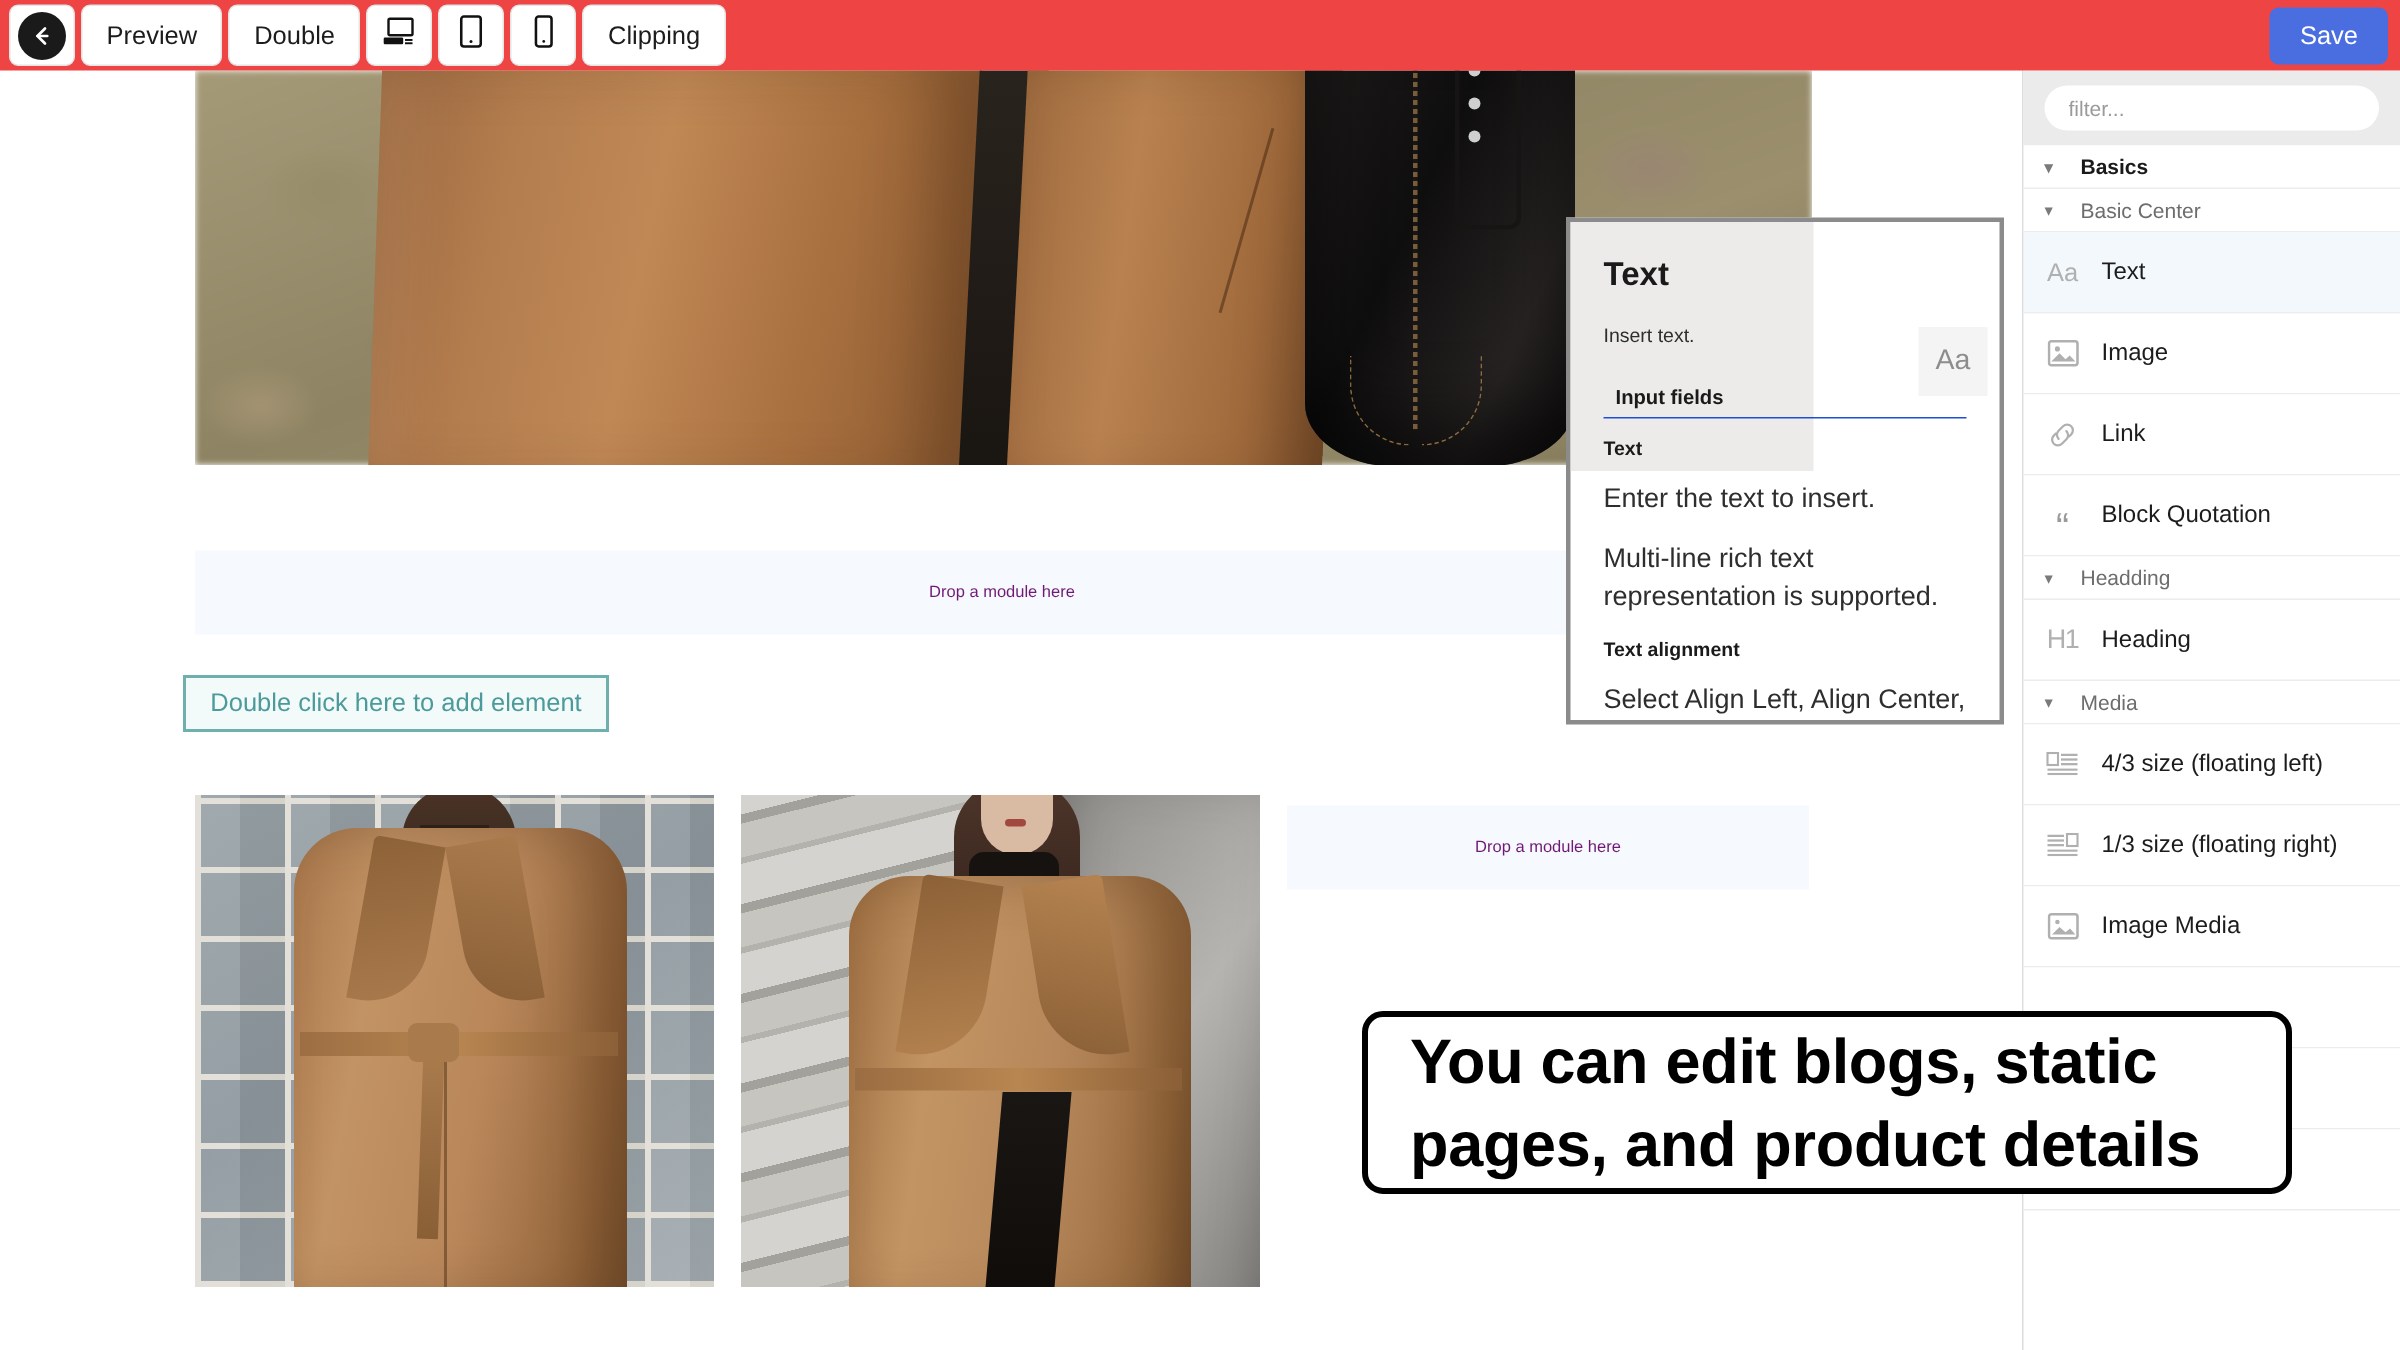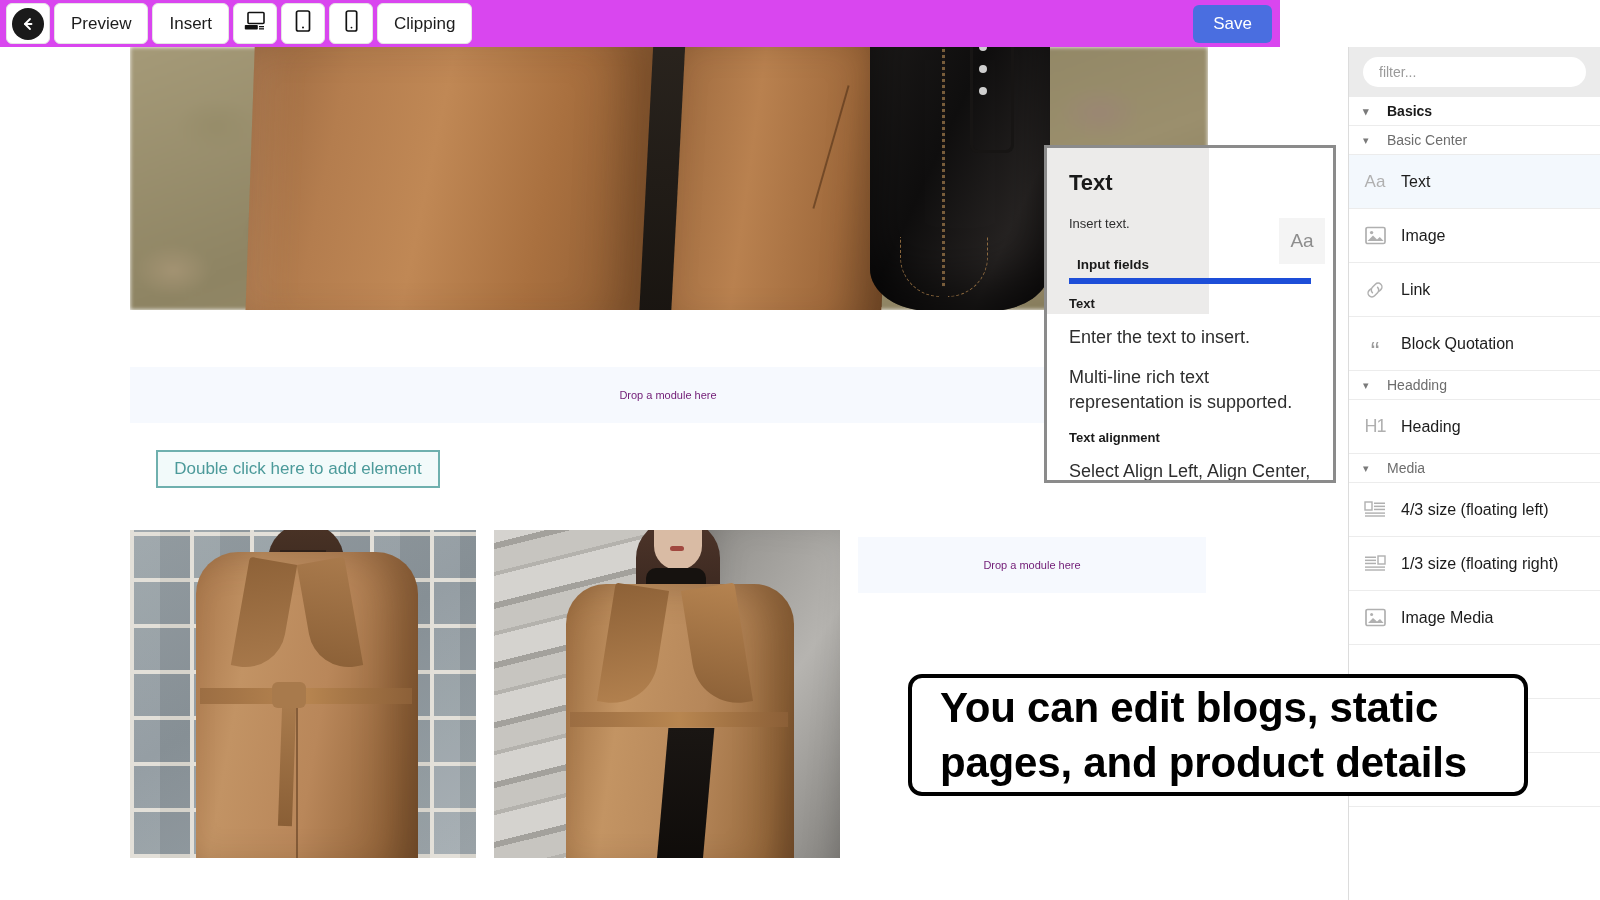--- a/index.html
+++ b/index.html
@@ -8,22 +8,22 @@
     margin: 0; padding: 0;
     width: 1600px; height: 900px;
     overflow: hidden;
     font-family: "Liberation Sans", sans-serif;
     background: #ffffff;
   }
 
   
   .toolbar {
     position: absolute; top: 0; left: 0;
-    width: 1280px; height: 47px;
-    background: #d946ef;
+    width: 1600px; height: 47px;
+    background: #ef4444;
     display: flex; align-items: center;
     z-index: 60;
   }
   .tb-group { display: flex; align-items: center; height: 47px; }
   .tb-btn {
     height: 41px;
     display: flex; align-items: center; justify-content: center;
     background: #ffffff;
     border: 1px solid #e4e4e4;
     border-radius: 6px;
@@ -176,21 +176,20 @@
   .add-element {
     position: absolute;
     left: 122px; top: 403px;
     width: 284px; height: 38px;
     border: 2px solid #6fb0ae;
     background: #f2fafa;
     color: #4c9a9a;
     font-size: 17px;
     display: flex; align-items: center; justify-content: center;
     cursor: pointer;
-    margin-left: 34px;
   }
 
   
   .photo {
     position: absolute;
     top: 483px;
     width: 346px; height: 328px;
     overflow: hidden;
   }
   .photo-left  { left: 130px; }
@@ -362,21 +361,21 @@
   .help-aa {
     position: absolute; right: 8px; top: 70px;
     width: 46px; height: 46px;
     background: #f4f4f4;
     display: flex; align-items: center; justify-content: center;
     color: #8d8d8d; font-size: 19px;
   }
   .help-section {
     font-size: 13.5px; font-weight: bold; color: #1a1a1a;
     padding: 0 0 6px 8px;
-    border-bottom: 6px solid #1d4ed8;
+    border-bottom: 1px solid #1d4ed8;
     margin-bottom: 12px;
   }
   .help-field {
     font-size: 13px; font-weight: bold; color: #1a1a1a;
     margin: 0 0 14px 0;
   }
   .help-p {
     font-size: 18px; color: #2e2e2e; margin: 0 0 14px 0; line-height: 1.42;
   }
 
@@ -476,21 +475,21 @@
           <path d="M6 9 H12.5" stroke="#fff" stroke-width="1.8" stroke-linecap="round"></path>
         </svg>
       </span>
     </div>
 
     <div class="tb-btn">
       <span>Preview</span>
     </div>
 
     <div class="tb-btn">
-      <span>Insert</span>
+      <span>Double</span>
     </div>
 
     <div class="tb-btn icon-btn">
       <span>
         <svg width="22" height="20" viewBox="0 0 22 20">
           <rect x="4" y="1.5" width="16" height="11" rx="1" fill="none" stroke="#111" stroke-width="1.6"></rect>
           <rect x="0.8" y="14" width="13" height="4.5" rx="0.8" fill="#111"></rect>
           <rect x="15" y="15" width="5" height="1.3" fill="#111"></rect>
           <rect x="15" y="17.2" width="5" height="1.3" fill="#111"></rect>
         </svg>

